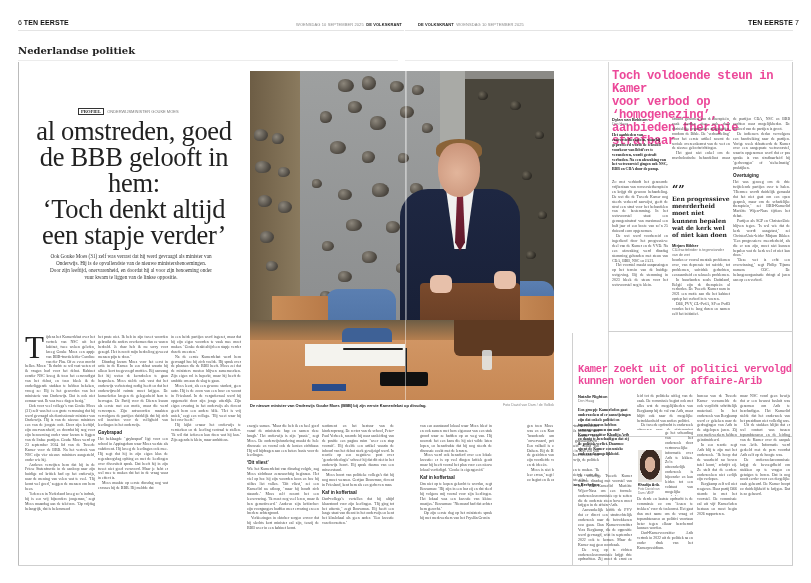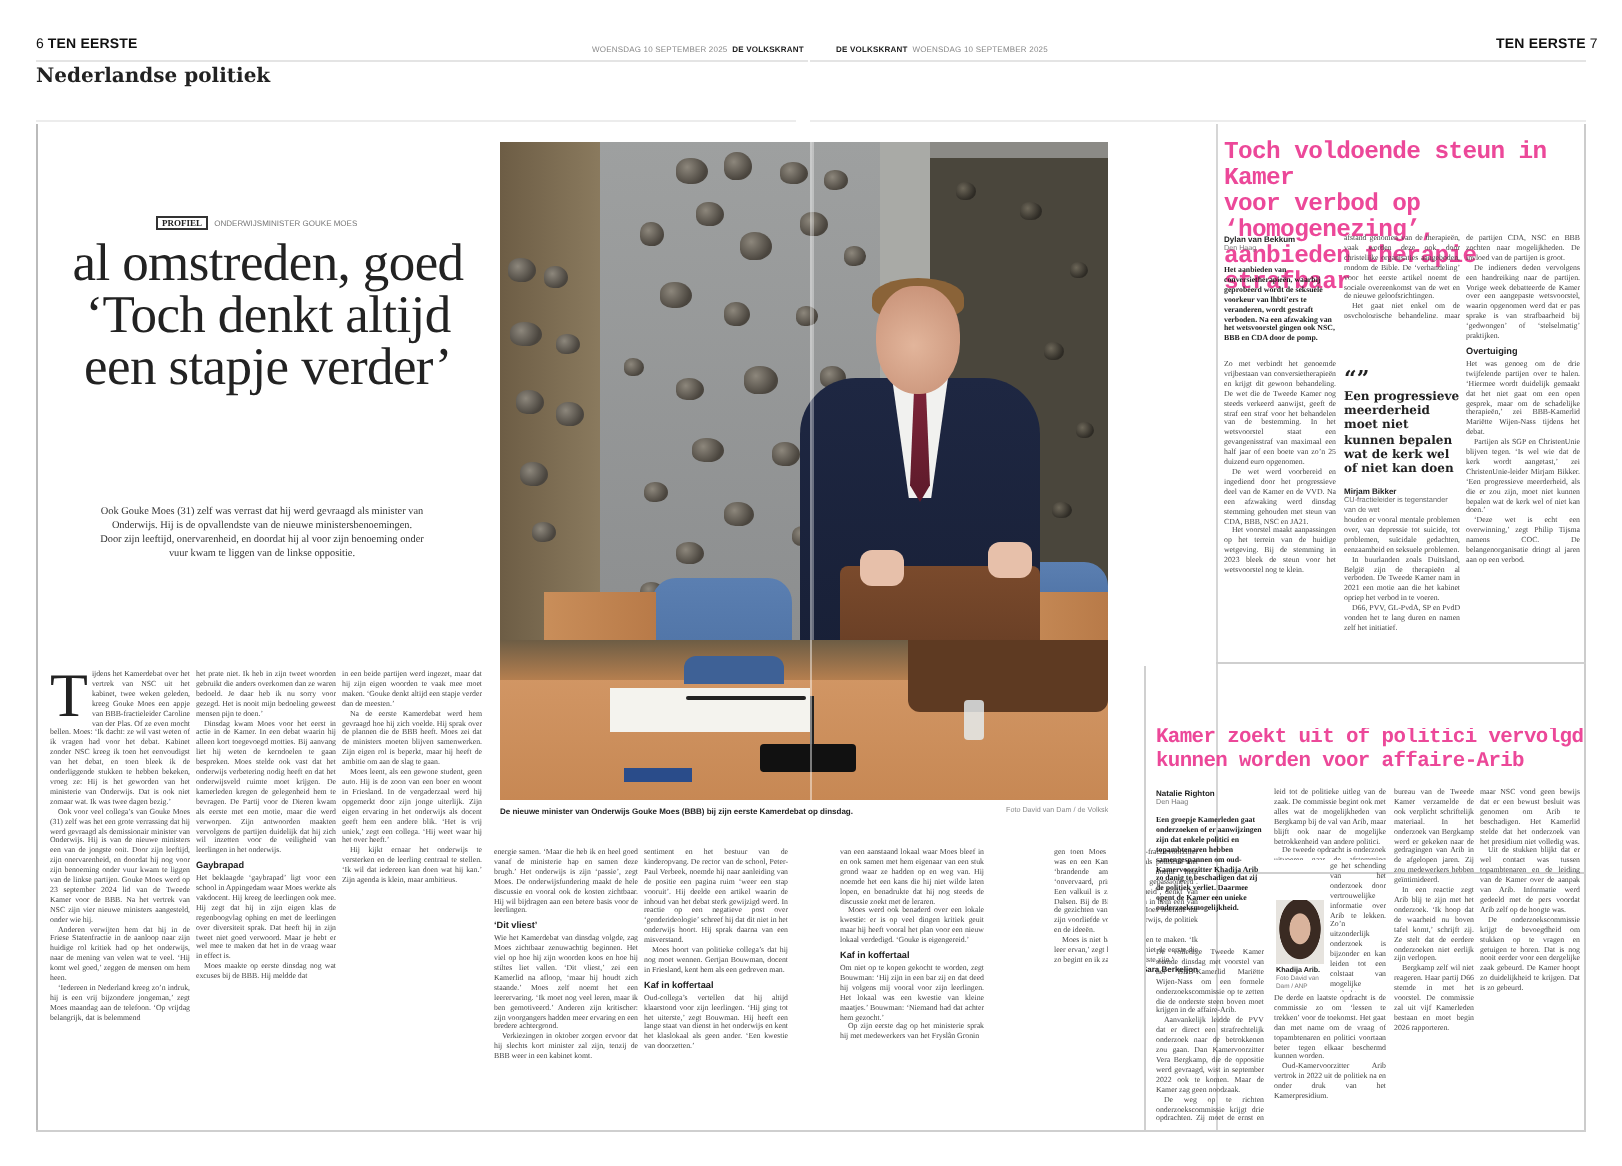--- a/index.html
+++ b/index.html
@@ -57,21 +57,21 @@
 
 <div class="abs hdr-sec" style="left:18px;top:19px">
   <span>6</span>
   <b>TEN EERSTE</b>
 </div>
 <div class="abs hdr-date" style="left:296px;top:22px">
   <span>WOENSDAG 10 SEPTEMBER 2025</span>
   &nbsp;<b>DE VOLKSKRANT</b>
 </div>
 <div class="hrule" style="left:18px;top:30px;width:386px"></div>
-<div class="abs" style="left:18px;top:33px;font-family:'DejaVu Serif',serif;font-weight:700;font-size:10px;color:#222">Nederlandse politiek</div>
+<div class="abs" style="left:18px;top:45px;font-family:'DejaVu Serif',serif;font-weight:700;font-size:10px;color:#222">Nederlandse politiek</div>
 <div class="hrule" style="left:18px;top:60px;width:380px;background:#ececec"></div>
 
 <div class="abs hdr-date" style="left:418px;top:22px">
   <b>DE VOLKSKRANT</b>
   &nbsp;<span>WOENSDAG 10 SEPTEMBER 2025</span>
 </div>
 <div class="abs hdr-sec" style="left:748px;top:19px">
   <b>TEN EERSTE</b>
   <span>7</span>
 </div>
@@ -83,20 +83,21 @@
 <div class="vrule" style="left:608px;top:62px;height:503px"></div>
 <div class="vrule" style="left:792px;top:62px;height:503px;background:#ccc"></div>
 <div class="hrule" style="left:608px;top:436px;width:185px;background:#cfcfcf"></div>
 
 <div class="abs kicker" style="left:78px;top:108px">
   <span class="tag">PROFIEL</span>
   <span>ONDERWIJSMINISTER GOUKE MOES</span>
 </div>
 <div class="abs big-head" style="left:24px;top:118px;width:220px">
   <div>al omstreden, goed</div>
+  <div>de BBB gelooft in hem:</div>
   <div>‘Toch denkt altijd</div>
   <div>een stapje verder’</div>
 </div>
 <div class="abs intro" style="left:50px;top:253px;width:162px">Ook Gouke Moes (31) zelf was verrast dat hij werd gevraagd als minister van Onderwijs. Hij is de opvallendste van de nieuwe ministersbenoemingen. Door zijn leeftijd, onervarenheid, en doordat hij al voor zijn benoeming onder vuur kwam te liggen van de linkse oppositie.</div>
 
 <div class="photo">
   <div class="wall-l"></div>
   <div class="wall-c"></div>
   <div class="wall-mid"></div>
   <div class="wall-r"></div>

